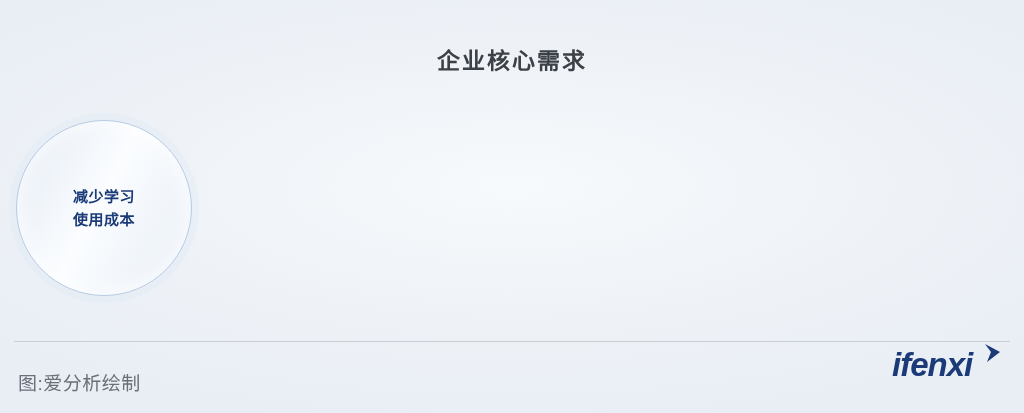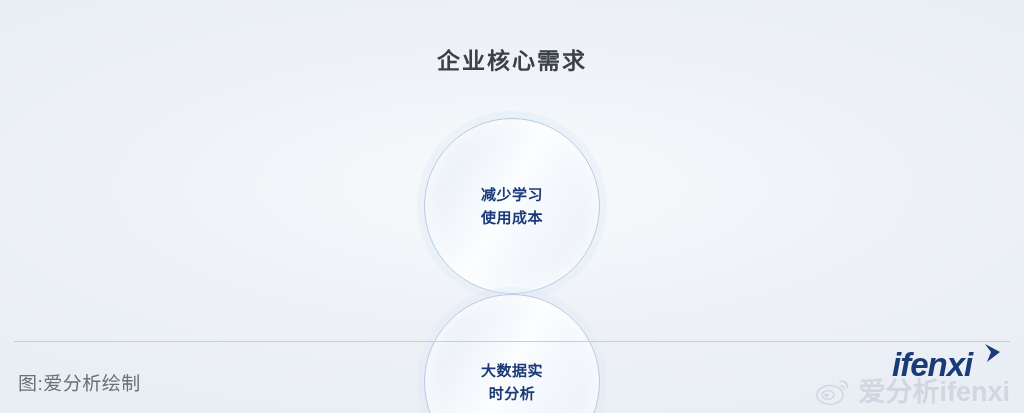--- a/index.html
+++ b/index.html
@@ -43,21 +43,20 @@
     position: absolute;
     top: 118px;
     left: 0;
     width: 1024px;
     height: 180px;
     display: flex;
     justify-content: space-between;
     align-items: center;
     padding: 0 16px;
     box-sizing: border-box;
-    flex-direction: column;
   }
 
   .node {
     position: relative;
     width: 174px;
     height: 174px;
     flex: 0 0 174px;
     border-radius: 50%;
     border: 1px solid #b9cbe4;
     background:
@@ -143,42 +142,28 @@
   <div class="title">企业核心需求</div>
 
   <div class="circle-row">
 
     <div class="node">
       <span class="node-label">减少学习
 使用成本</span>
     </div>
 
 
-    <div class="node">
-      <span class="node-label">大数据实
-时分析</span>
-    </div>
 
 
 
   </div>
 
   <div class="divider"></div>
 
   <div class="footer-note">图:爱分析绘制</div>
 
   <svg class="brand-logo" viewBox="0 0 116 44" aria-hidden="true">
     <text x="2" y="34" font-family="Liberation Sans, sans-serif" font-size="33" font-weight="bold" font-style="italic" fill="#1b3a78" letter-spacing="-1">ifenxi</text>
     <path d="M95 2 L110 10 L97 20 L101 10 Z" fill="#1b3a78"></path>
   </svg>
 
-  <div class="watermark">
-    <svg width="36" height="30" viewBox="0 0 36 30" aria-hidden="true">
-      <ellipse cx="14" cy="18" rx="13" ry="9.5" fill="none" stroke="#9aa3ad" stroke-width="1.6"></ellipse>
-      <ellipse cx="12" cy="18" rx="6" ry="4.4" fill="none" stroke="#9aa3ad" stroke-width="1.4"></ellipse>
-      <ellipse cx="10.5" cy="18.3" rx="2.2" ry="1.7" fill="#9aa3ad"></ellipse>
-      <path d="M24 4.5c4.2-1.2 8 1.8 7.2 6" fill="none" stroke="#9aa3ad" stroke-width="1.8" stroke-linecap="round"></path>
-      <path d="M24.5 9.2c2.1-0.6 4 0.9 3.6 3" fill="none" stroke="#9aa3ad" stroke-width="1.6" stroke-linecap="round"></path>
-    </svg>
-    <span class="watermark-text">爱分析ifenxi</span>
-  </div>
 
 </div>
 
 </body></html>

